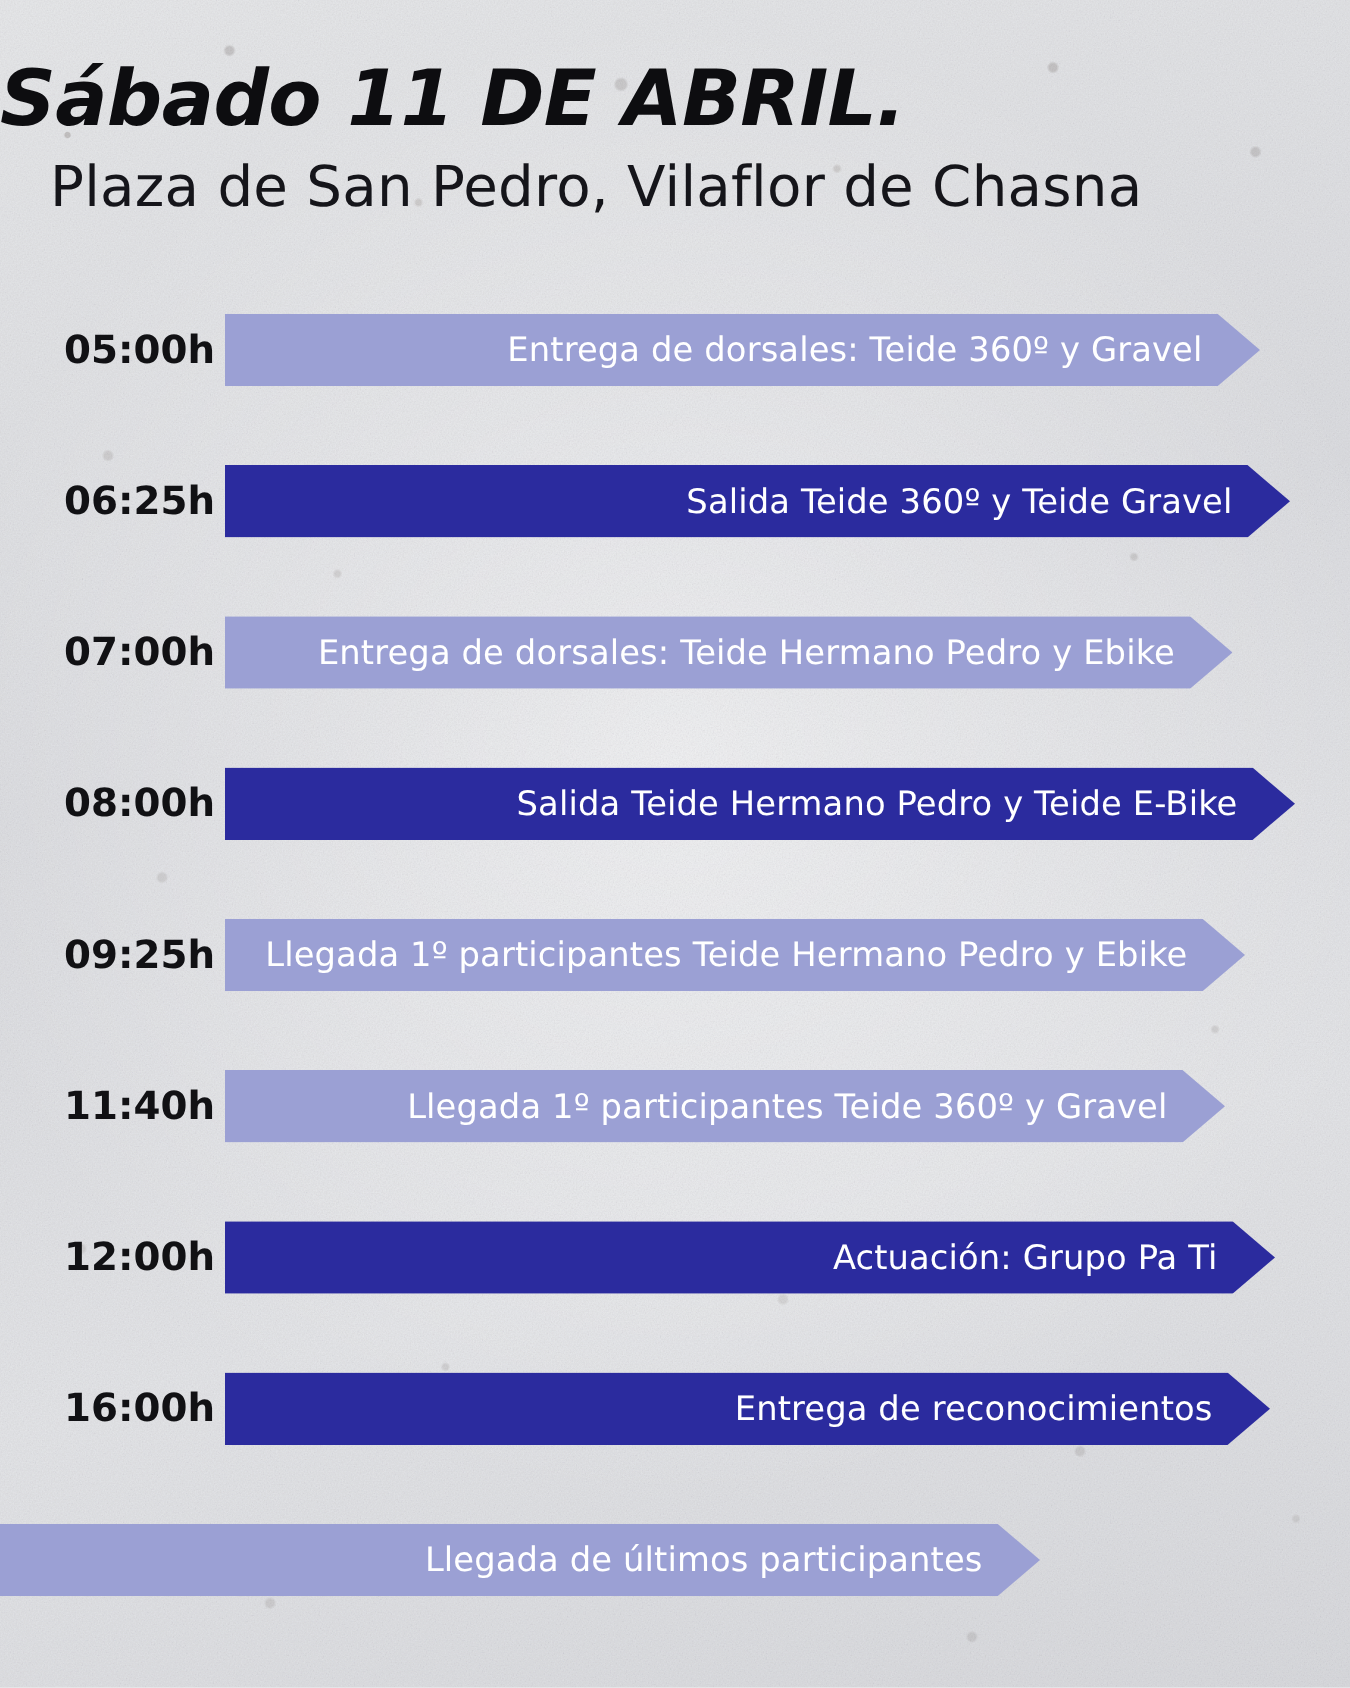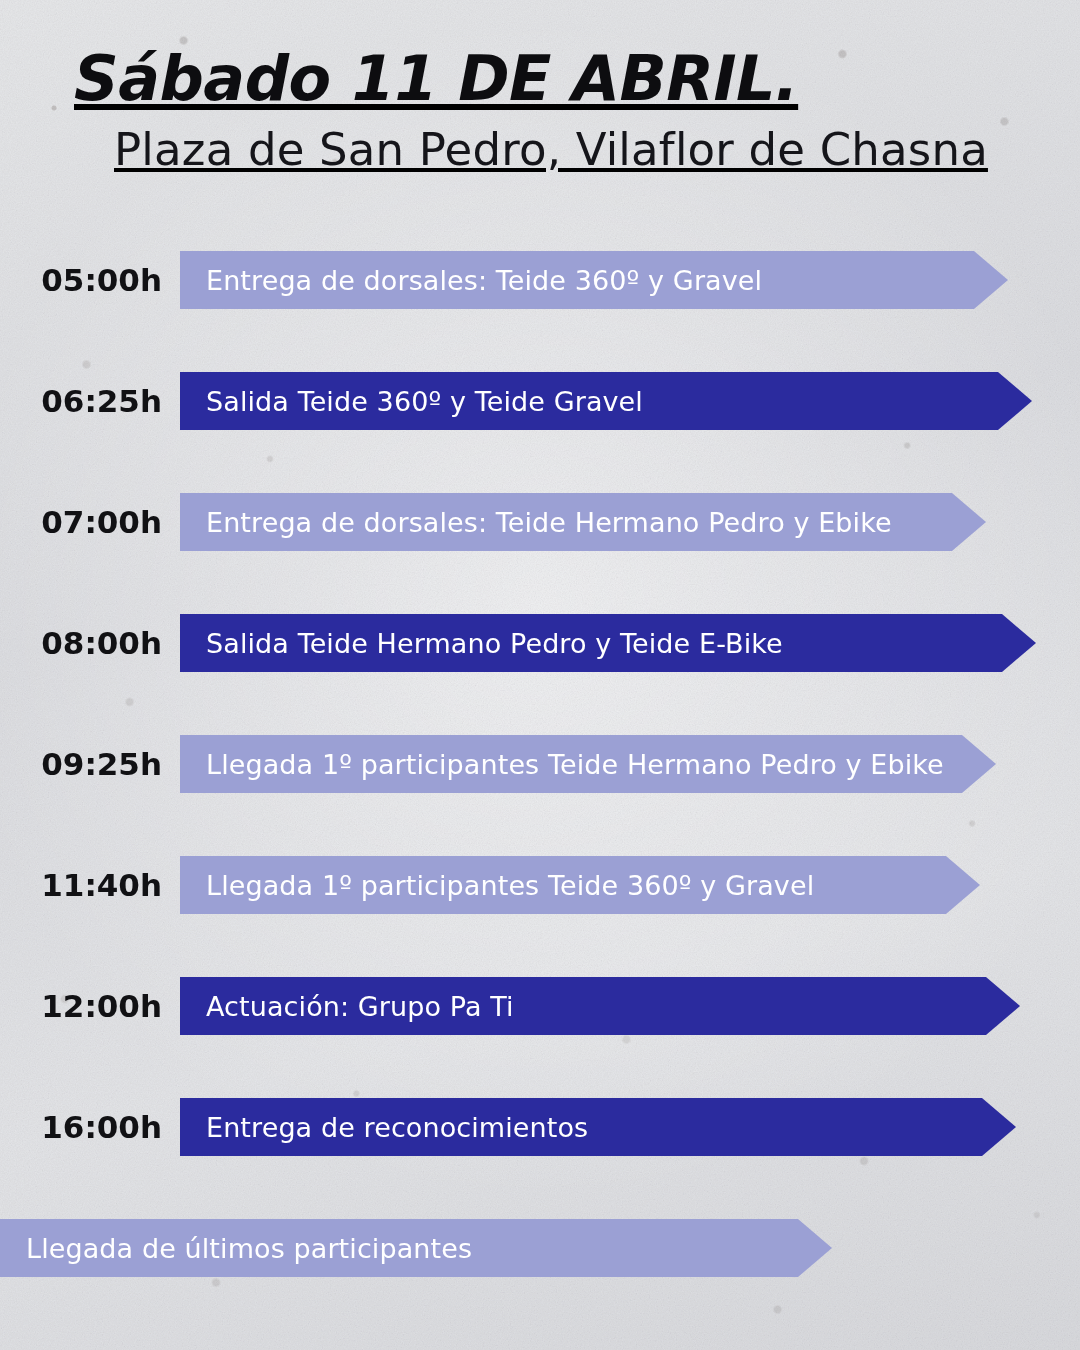--- a/index.html
+++ b/index.html
@@ -52,23 +52,21 @@
     opacity: 0.55;
     mix-blend-mode: multiply;
     pointer-events: none;
   }
 
   .header {
     position: absolute;
     top: 46px;
     left: 0;
     right: 0;
-    padding-left: 74px;
     z-index: 3;
-    text-decoration: underline;
   }
   .title {
     font-family: "DejaVu Sans", sans-serif;
     font-style: italic;
     font-weight: 700;
     font-size: 62px;
     letter-spacing: -0.5px;
     color: #0d0d10;
     line-height: 1.05;
     margin: 0;
@@ -92,34 +90,34 @@
   .row {
     display: flex;
     align-items: center;
     height: 64px;
     margin-bottom: 57px;
   }
   .time {
     width: 180px;
     flex: 0 0 180px;
     text-align: right;
-    padding-right: 18px;
+    padding-right: 8px;
     box-sizing: border-box;
     font-family: "DejaVu Sans", sans-serif;
     font-weight: 700;
     font-size: 31px;
     color: #111114;
     letter-spacing: 0px;
   }
   .bar {
     position: relative;
     height: 58px;
     display: flex;
     align-items: center;
-    justify-content: flex-start;
+    justify-content: flex-end;
     box-sizing: border-box;
     padding: 0 46px 0 26px;
     clip-path: polygon(0 0, calc(100% - 34px) 0, 100% 50%, calc(100% - 34px) 100%, 0 100%);
   }
   .bar .label {
     font-family: "DejaVu Sans", sans-serif;
     font-weight: 400;
     font-size: 27px;
     color: #ffffff;
     white-space: nowrap;

